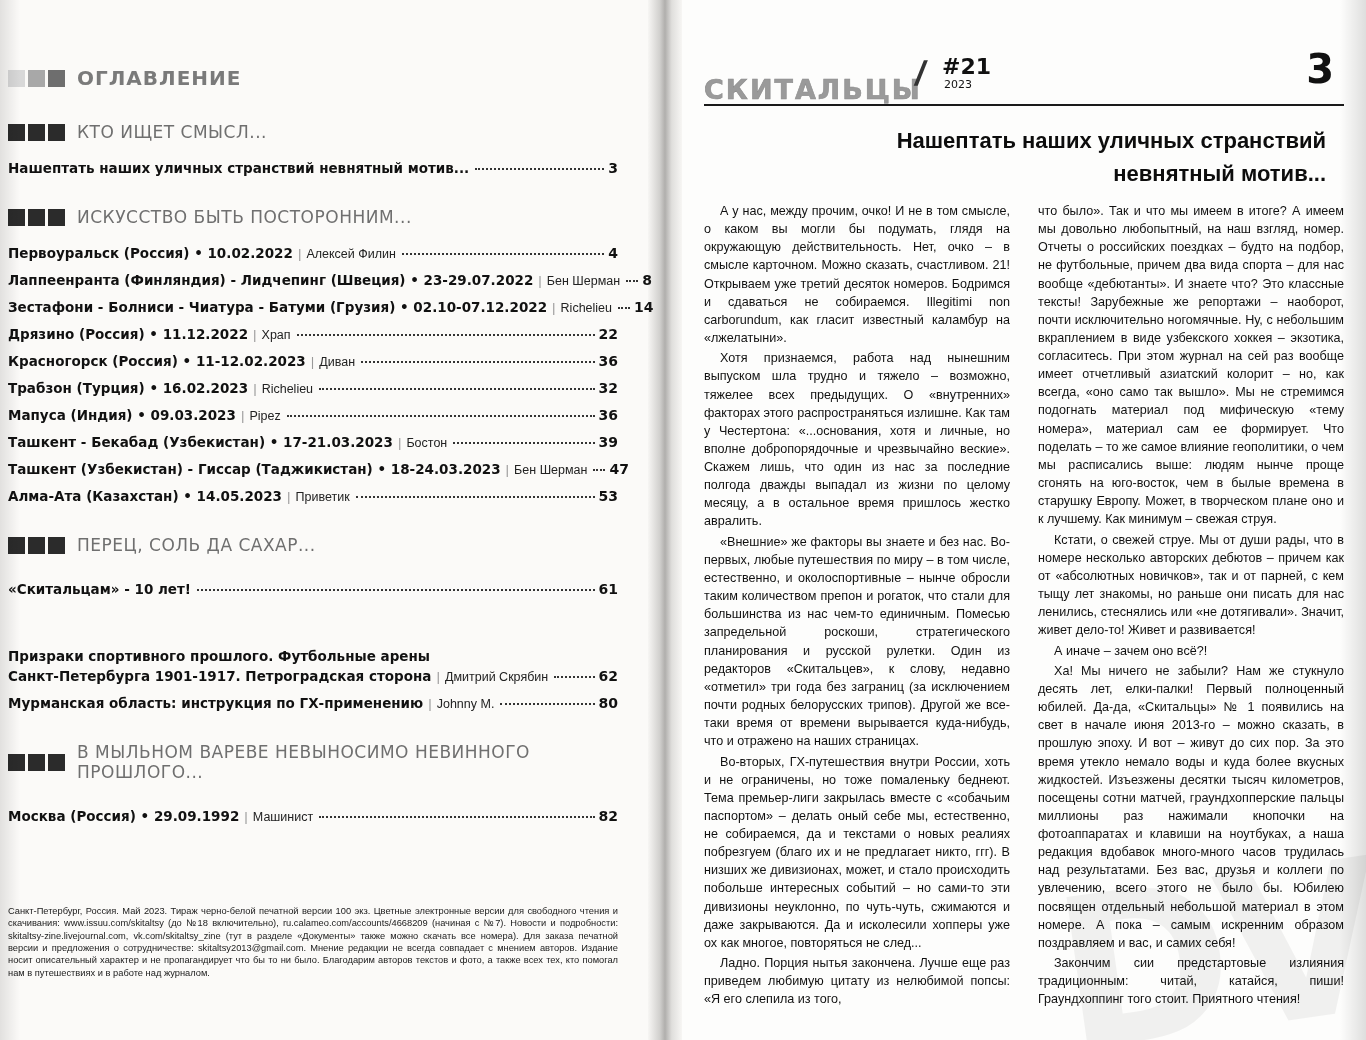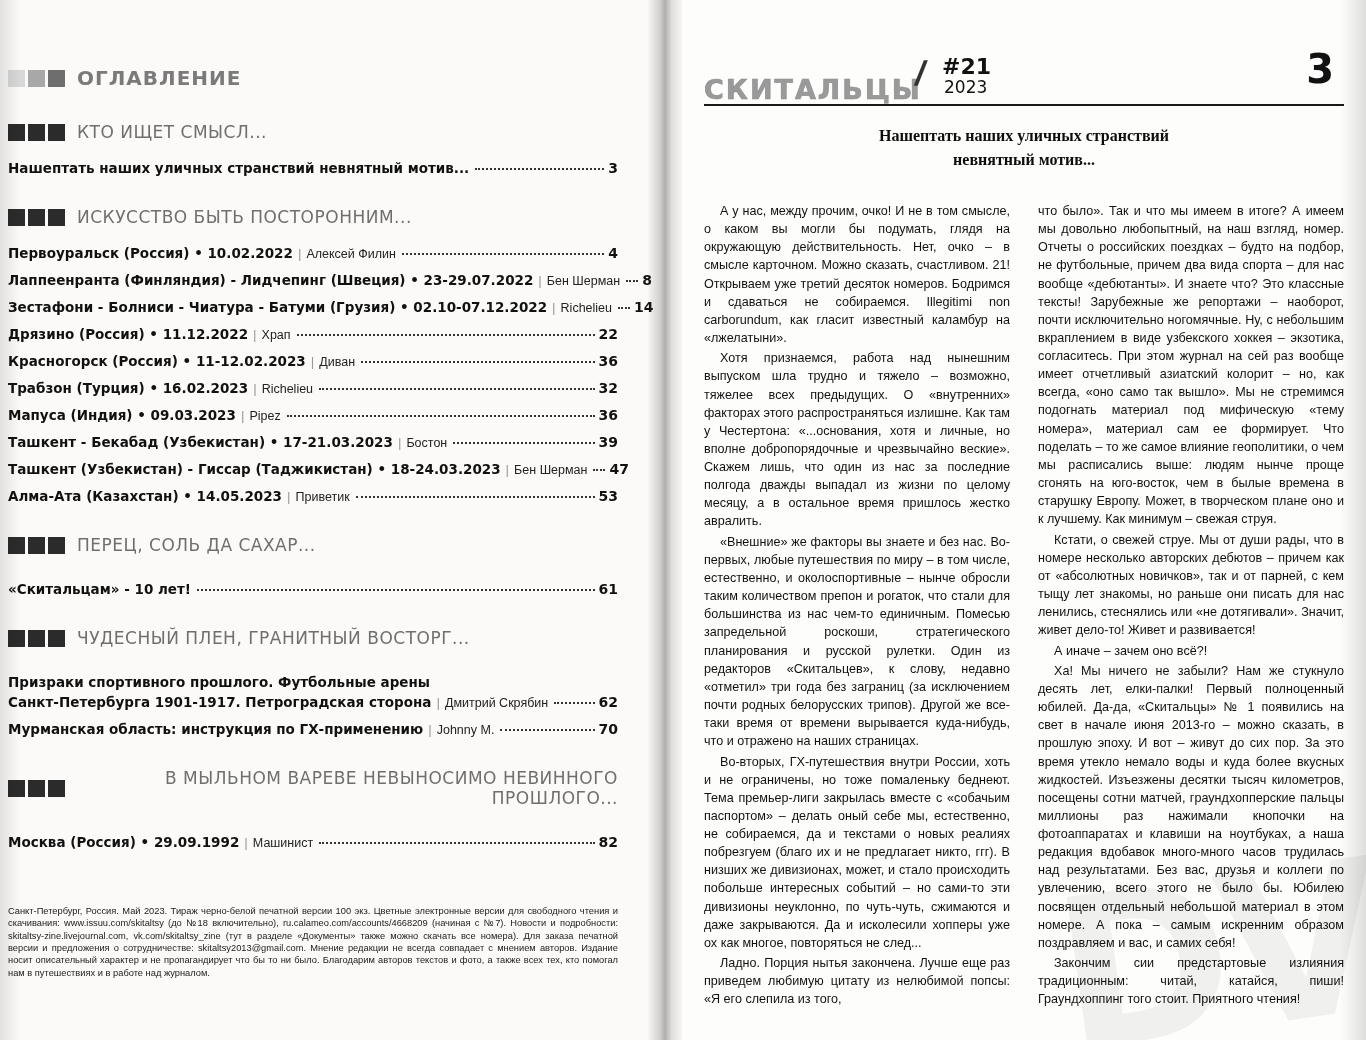--- a/index.html
+++ b/index.html
@@ -56,21 +56,20 @@
   .toc {
     position: absolute;
     left: 8px;
     top: 66px;
     width: 610px;
   }
   .sec-head {
     display: flex;
     align-items: center;
     margin: 0 0 6px 0;
-    text-align: right;
   }
   .blocks {
     display: inline-flex;
     margin-right: 9px;
   }
   .blk {
     width: 17px; height: 17px;
     margin-right: 3px;
     background: #2b2b2b;
   }
@@ -183,21 +182,21 @@
     font-family: "DejaVu Sans", sans-serif;
     font-weight: 700;
     font-size: 22px;
     color: #111;
     line-height: 1;
   }
   .year {
     position: absolute;
     left: 240px; top: 21px;
     font-family: "DejaVu Sans", sans-serif;
-    font-size: 17px;
+    font-size: 11px;
     color: #111;
     line-height: 1;
   }
   .pagenum {
     position: absolute;
     right: 10px; top: -12px;
     font-family: "DejaVu Sans", sans-serif;
     font-weight: 700;
     font-size: 40px;
     color: #111;
@@ -208,24 +207,24 @@
     top: 104px;
     width: 640px;
     height: 2px;
     background: #1a1a1a;
   }
   .art-title {
     position: absolute;
     left: 40px;
     top: 124px;
     width: 604px;
-    text-align: center;
-    font-family: Liberation Serif, serif;
-    font-weight: 700;
-    font-size: 16px;
+    text-align: right;
+    font-family: Liberation Sans, sans-serif;
+    font-weight: 700;
+    font-size: 22px;
     line-height: 1.52;
     color: #0d0d0d;
   }
   .cols {
     position: absolute;
     left: 22px;
     top: 202px;
     width: 640px;
     display: flex;
     gap: 28px;
@@ -402,47 +401,39 @@
         <span class="sec-title">ПЕРЕЦ, СОЛЬ ДА САХАР...</span>
       </div>
       <div class="sec-gap"></div>
       <div class="entry">
         <span class="etitle">«Скитальцам» - 10 лет!</span>
         <span class="dots"></span>
         <span class="pg">61</span>
       </div>
       <div class="sec-gap"></div>
 
-      <div class="sec-head">
-        <span class="blocks">
-          <span class="blk"></span>
-            <span class="blk"></span>
-            <span class="blk"></span>
-        </span>
-        <span class="sec-title">ЧУДЕСНЫЙ ПЛЕН, ГРАНИТНЫЙ ВОСТОРГ...</span>
-      </div>
       <div class="sec-gap"></div>
 
       <div class="entry two-line">
         <span class="etitle">Призраки спортивного прошлого. Футбольные арены</span>
       </div>
       <div class="entry">
         <span class="etitle">Санкт-Петербурга 1901-1917. Петроградская сторона</span>
         <span class="sep">|</span>
         <span class="author">Дмитрий Скрябин</span>
         <span class="dots"></span>
         <span class="pg">62</span>
       </div>
 
       <div class="entry">
         <span class="etitle">Мурманская область: инструкция по ГХ-применению</span>
         <span class="sep">|</span>
         <span class="author">Johnny M.</span>
         <span class="dots"></span>
-        <span class="pg">70</span>
+        <span class="pg">80</span>
       </div>
 
       <div class="sec-gap"></div>
 
       <div class="sec-head">
         <span class="blocks">
           <span class="blk"></span>
             <span class="blk"></span>
             <span class="blk"></span>
         </span>

